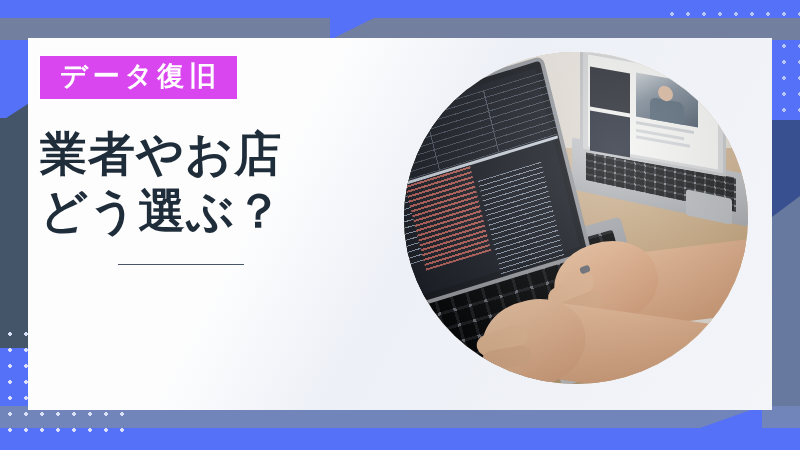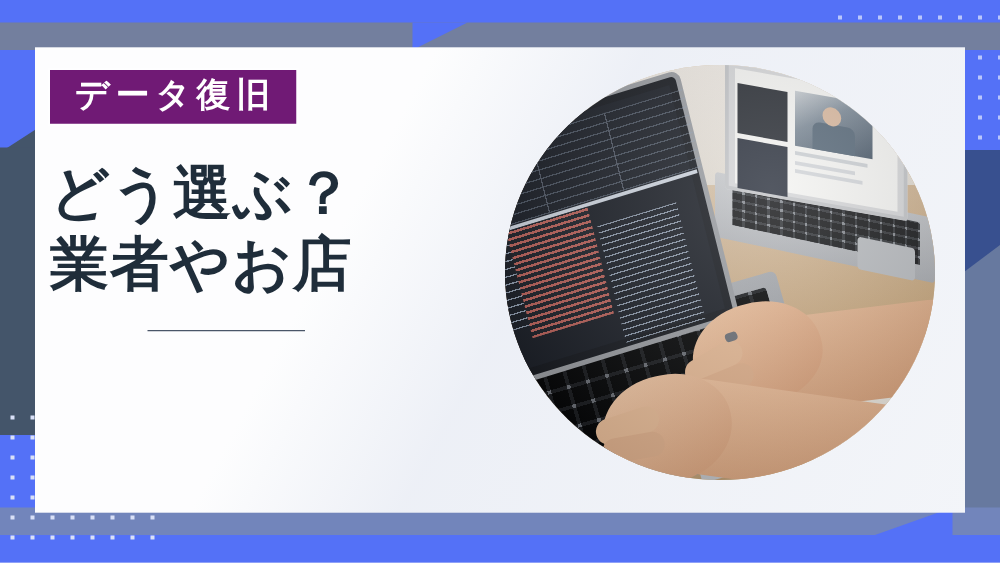--- a/index.html
+++ b/index.html
@@ -59,21 +59,21 @@
   .card-sheen{
     position:absolute;left:0;top:0;width:744px;height:372px;
     background:linear-gradient(118deg,#ffffff 0%,#ffffff 34%,#eceff6 52%,#f3f5f9 100%);
     opacity:.85;
   }
 
   
   .text-col{position:absolute;left:40px;top:56px;width:350px;}
 
   .badge{
-    display:inline-block;background:#701a75;color:#ffffff;
+    display:inline-block;background:#d946ef;color:#ffffff;
     font-size:27px;font-weight:bold;letter-spacing:5px;
     padding:7px 16px 9px 20px;line-height:1;white-space:nowrap;
     box-shadow:0 0 0 2px rgba(255,255,255,.55);
   }
 
   .headline{
     margin-top:26px;color:#1f2d3a;
     font-size:47px;font-weight:bold;line-height:1.22;letter-spacing:1px;
     white-space:nowrap;
   }
@@ -177,22 +177,22 @@
   <div class="layer band-bottom-notch"></div>
   <div class="layer dots-bl"></div>
 
   <div class="card">
     <div class="card-sheen"></div>
   </div>
 
   <div class="text-col">
     <div class="badge">データ復旧</div>
     <div class="headline">
+      <span class="ln">業者やお店</span>
       <span class="ln">どう選ぶ？</span>
-      <span class="ln">業者やお店</span>
     </div>
     <div class="divider"></div>
   </div>
 
   <div class="photo">
     <div class="ph desk"></div>
     <div class="ph wall"></div>
 
     <div class="ph lap2-base"></div>
     <div class="ph lap2-keys"></div>

